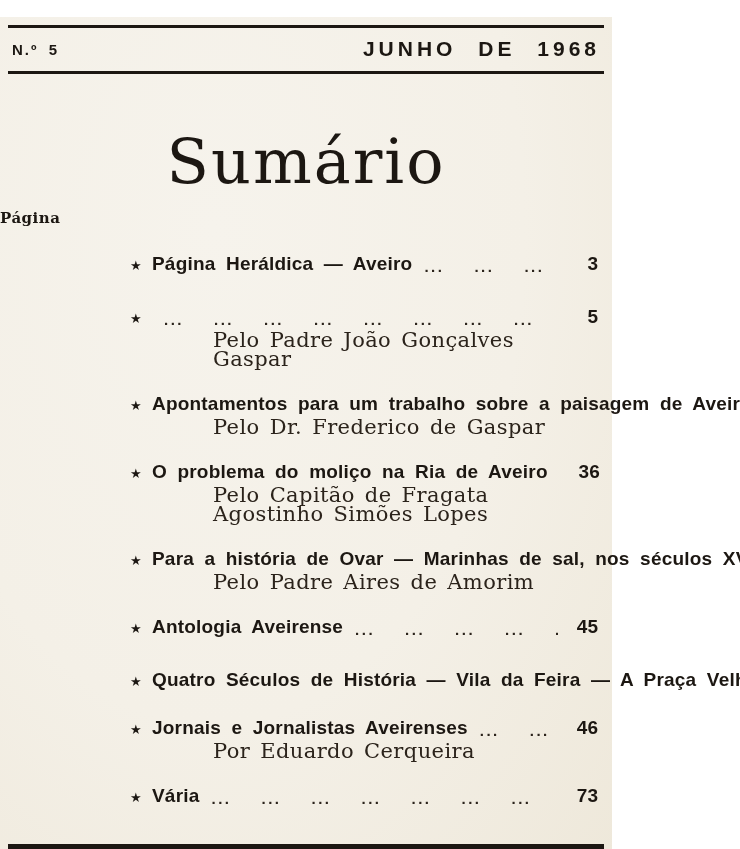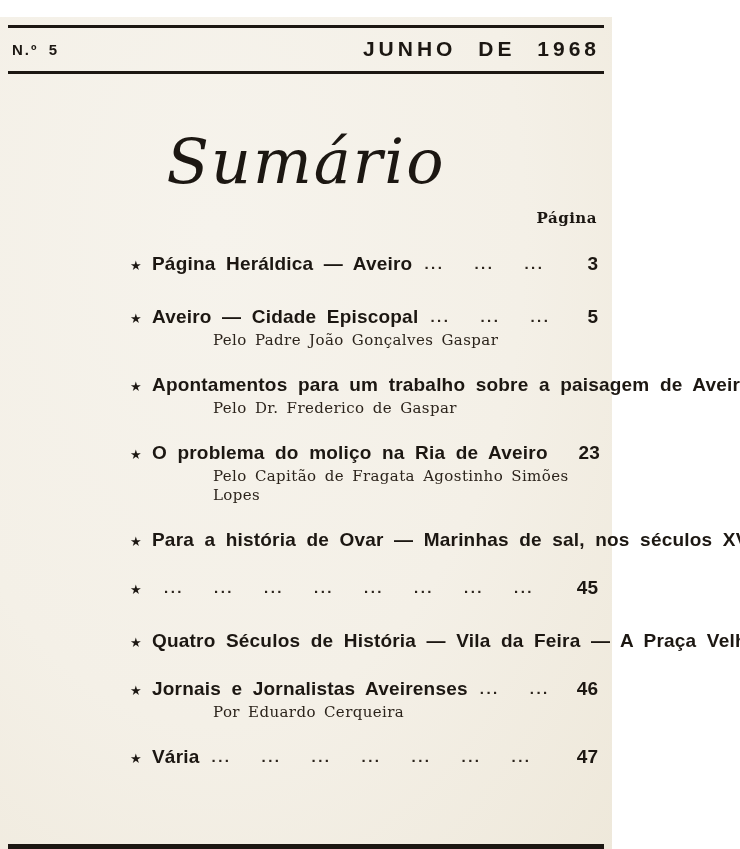--- a/index.html
+++ b/index.html
@@ -40,30 +40,28 @@
     font-weight: 700;
     font-size: 21px;
     letter-spacing: 4px;
     word-spacing: 12px;
   }
   
   .sumario {
     margin-top: 48px;
     text-align: center;
     font-family: "DejaVu Serif", serif;
-    font-style: italic;
     font-size: 62px;
     line-height: 1.3;
     letter-spacing: 2px;
     color: var(--ink);
   }
   
   .page-col-label {
     margin: 6px 15px 0 0;
-    text-align: right;
     font-family: "DejaVu Serif", serif;
     font-weight: 700;
     font-size: 15px;
     letter-spacing: 0.5px;
   }
   
   .toc {
     margin: 26px 14px 0 130px;
   }
   .entry {
@@ -74,21 +72,21 @@
   .entry.no-author { margin-bottom: 29px; }
   .entry-star {
     flex: 0 0 22px;
     font-size: 13px;
     line-height: 22px;
     padding-top: 2px;
   }
   .entry-main { flex: 1 1 auto; min-width: 0; }
   .entry-line {
     display: flex;
-    align-items: center;
+    align-items: flex-end;
   }
   .entry-title {
     white-space: nowrap;
     font-weight: 700;
     font-size: 19px;
     line-height: 22px;
     word-spacing: 5px;
     letter-spacing: 0.2px;
   }
   .entry-leader {
@@ -105,21 +103,21 @@
     flex: 0 0 auto;
     min-width: 32px;
     text-align: right;
     font-weight: 700;
     font-size: 19px;
     line-height: 22px;
   }
   .entry-author {
     margin: 3px 0 0 61px;
     font-family: "DejaVu Serif", serif;
-    font-size: 15px;
+    font-size: 21px;
     line-height: 19px;
     word-spacing: 3px;
     letter-spacing: 0.4px;
     color: var(--ink-soft);
   }
   
   .rule-bottom {
     position: absolute;
     left: 8px;
     right: 8px;
@@ -159,21 +157,20 @@
         <span class="entry-page">3</span>
       </div>
 
     </div>
   </div>
 
   <div class="entry">
     <span class="entry-star">★</span>
     <div class="entry-main">
       <div class="entry-line">
-        <span class="entry-title">Aveiro — Cidade Episcopal</span>
         <span class="entry-leader">...   ...   ...   ...   ...   ...   ...   ...   ...   ...   ...   ...   ...   ...   ...   ...   ...   ...   ...   ...   ...   ...   ...   ...   ...   ...   ...   ...   ...   ...   </span>
         <span class="entry-page">5</span>
       </div>
       <div class="entry-author">Pelo Padre João Gonçalves Gaspar</div>
     </div>
   </div>
 
   <div class="entry">
     <span class="entry-star">★</span>
     <div class="entry-main">
@@ -185,41 +182,43 @@
       <div class="entry-author">Pelo Dr. Frederico de Gaspar</div>
     </div>
   </div>
 
   <div class="entry">
     <span class="entry-star">★</span>
     <div class="entry-main">
       <div class="entry-line">
         <span class="entry-title">O problema do moliço na Ria de Aveiro</span>
         <span class="entry-leader">...   ...   ...   ...   ...   ...   ...   ...   ...   ...   ...   ...   ...   ...   ...   ...   ...   ...   ...   ...   ...   ...   ...   ...   ...   ...   ...   ...   ...   ...   </span>
-        <span class="entry-page">23</span>
+        <span class="entry-page">36</span>
       </div>
       <div class="entry-author">Pelo Capitão de Fragata Agostinho Simões Lopes</div>
     </div>
   </div>
 
   <div class="entry">
     <span class="entry-star">★</span>
     <div class="entry-main">
       <div class="entry-line">
         <span class="entry-title">Para a história de Ovar — Marinhas de sal, nos séculos XV a XVII</span>
         <span class="entry-leader">...   ...   ...   ...   ...   ...   ...   ...   ...   ...   ...   ...   ...   ...   ...   ...   ...   ...   ...   ...   ...   ...   ...   ...   ...   ...   ...   ...   ...   ...   </span>
 
       </div>
+      <div class="entry-author">Pelo Padre Aires de Amorim</div>
     </div>
   </div>
 
   <div class="entry no-author">
     <span class="entry-star">★</span>
     <div class="entry-main">
       <div class="entry-line">
+        <span class="entry-title">Antologia Aveirense</span>
         <span class="entry-leader">...   ...   ...   ...   ...   ...   ...   ...   ...   ...   ...   ...   ...   ...   ...   ...   ...   ...   ...   ...   ...   ...   ...   ...   ...   ...   ...   ...   ...   ...   </span>
         <span class="entry-page">45</span>
       </div>
 
     </div>
   </div>
 
   <div class="entry">
     <span class="entry-star">★</span>
     <div class="entry-main">
@@ -242,21 +241,21 @@
       <div class="entry-author">Por Eduardo Cerqueira</div>
     </div>
   </div>
 
   <div class="entry no-author">
     <span class="entry-star">★</span>
     <div class="entry-main">
       <div class="entry-line">
         <span class="entry-title">Vária</span>
         <span class="entry-leader">...   ...   ...   ...   ...   ...   ...   ...   ...   ...   ...   ...   ...   ...   ...   ...   ...   ...   ...   ...   ...   ...   ...   ...   ...   ...   ...   ...   ...   ...   </span>
-        <span class="entry-page">47</span>
+        <span class="entry-page">73</span>
       </div>
 
     </div>
   </div>
 </div>
 
   <div class="rule-bottom"></div>
 
 </div>
 

